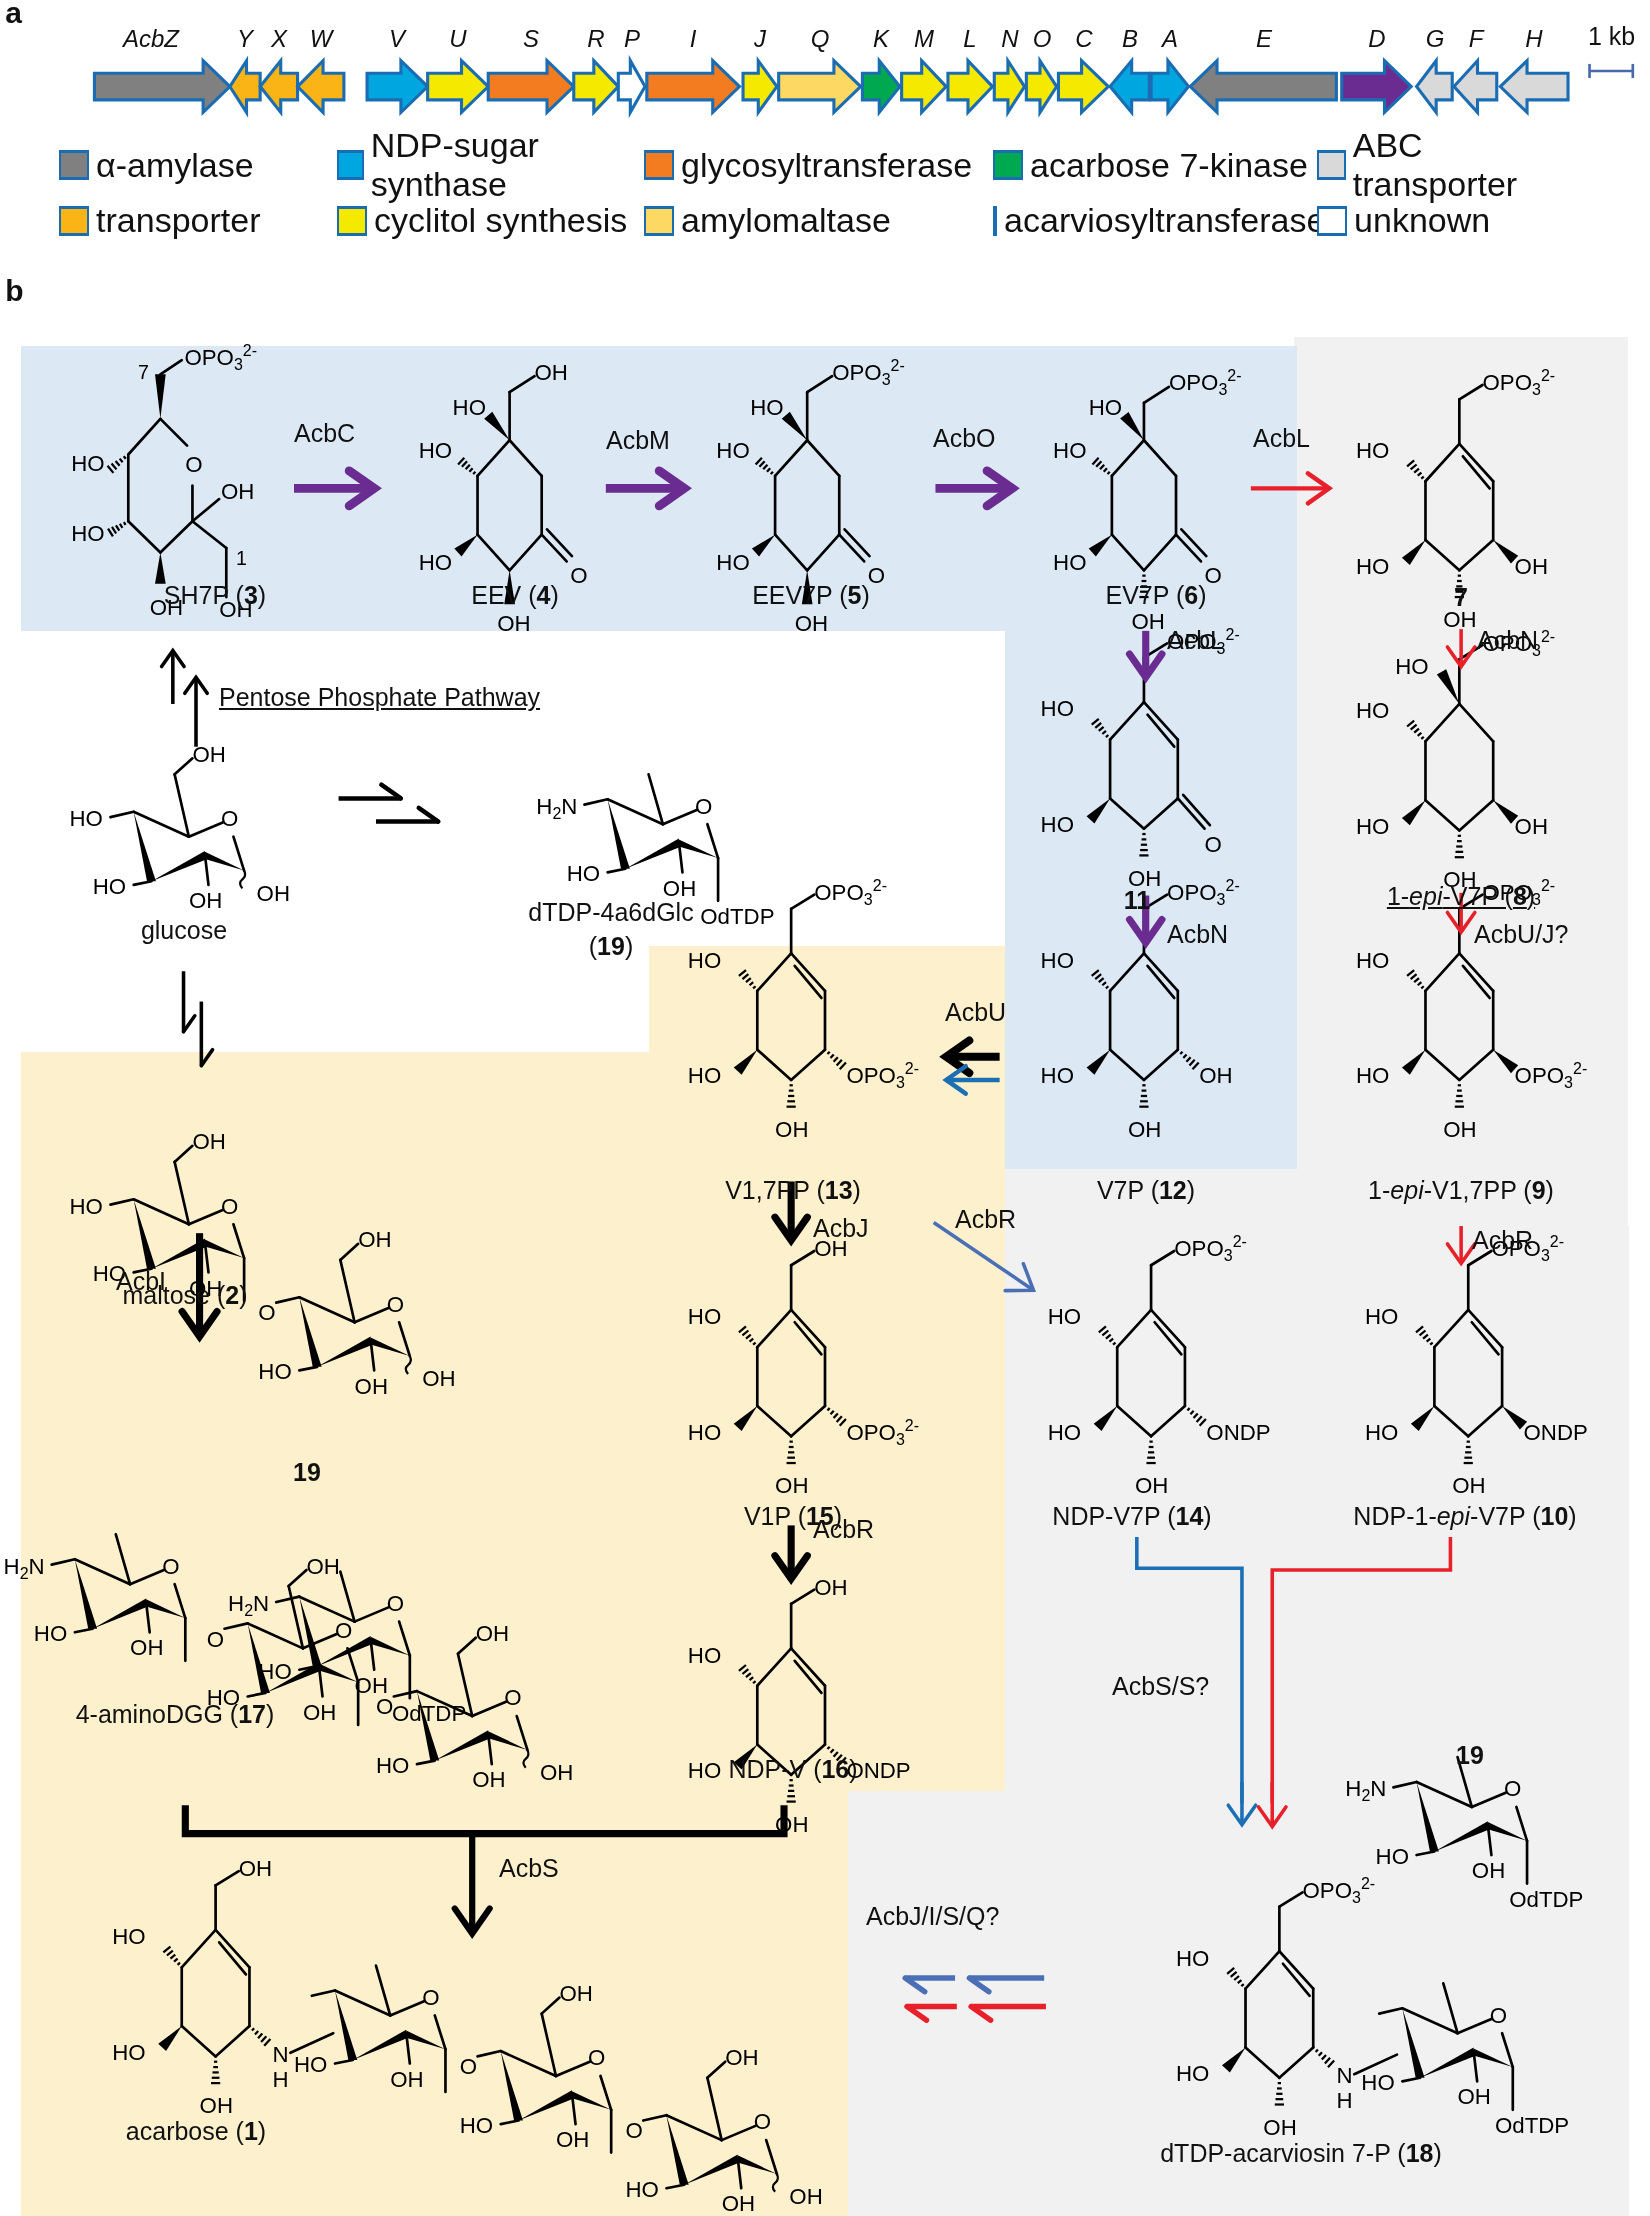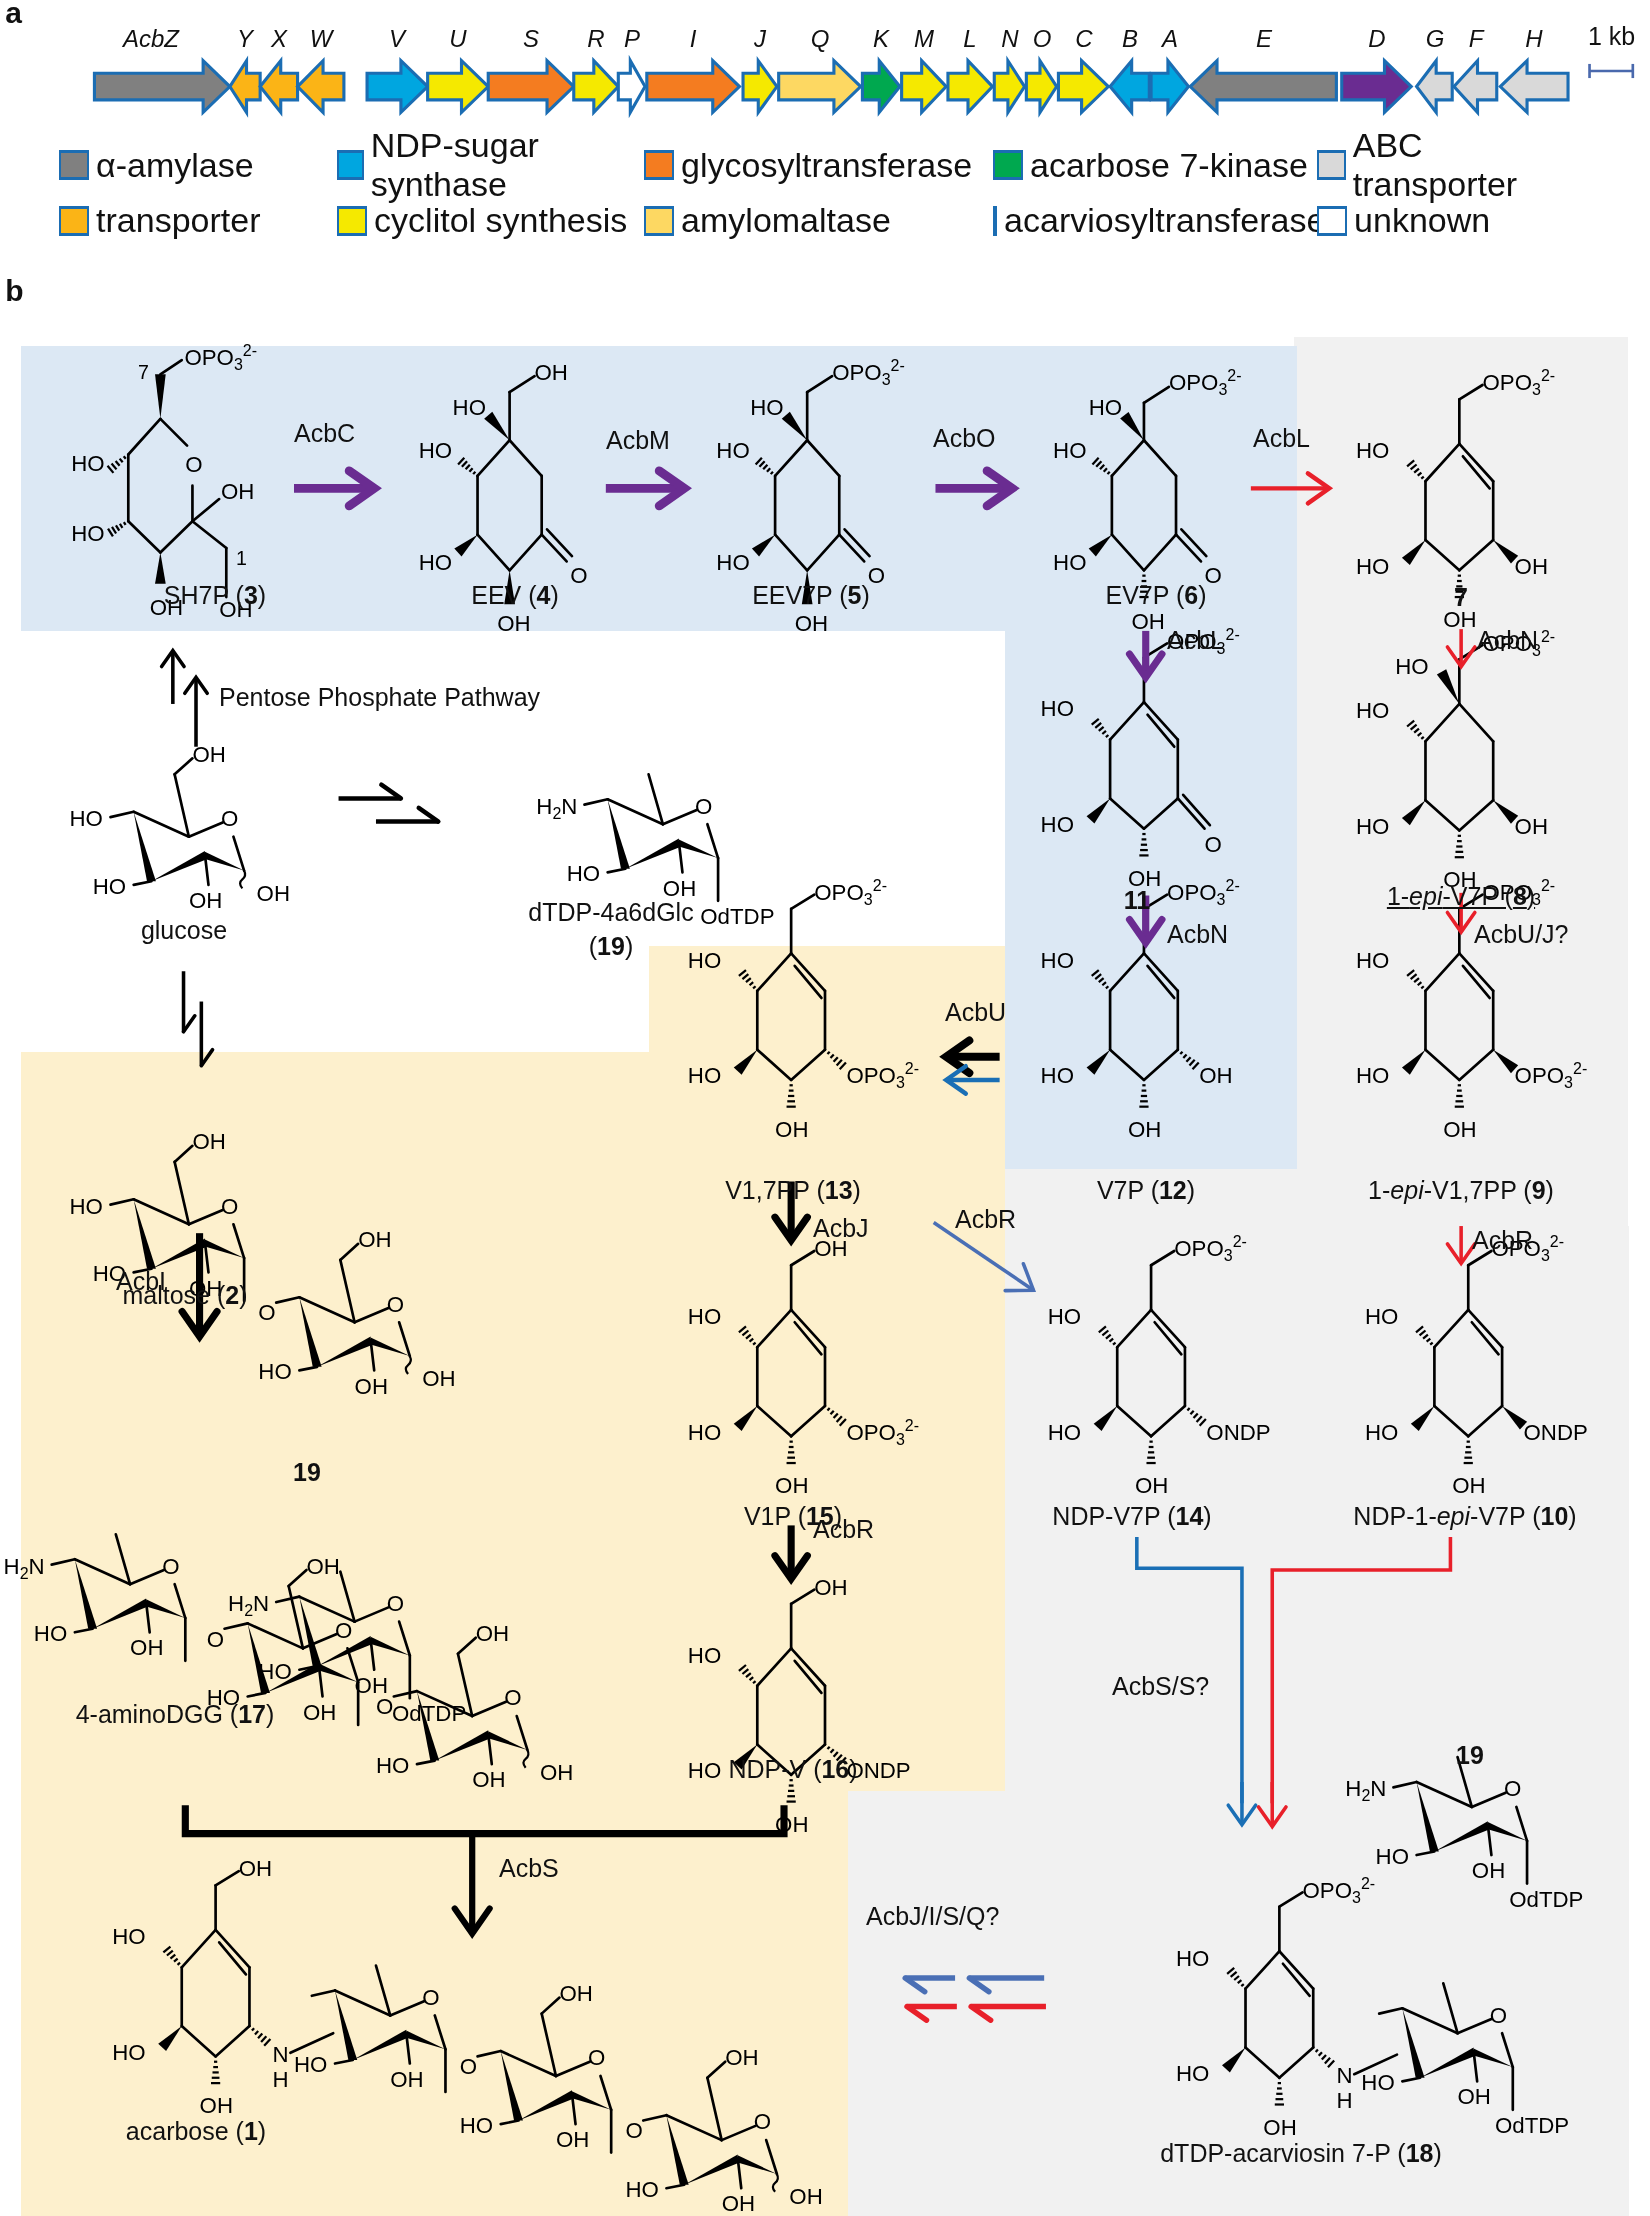--- a/index.html
+++ b/index.html
@@ -1025,15 +1025,15 @@
     <div class="enz" style="left: 1474px; top: 920px;">AcbU/J?</div>
     <div class="enz" style="left: 945px; top: 998px;">AcbU</div>
     <div class="enz" style="left: 955px; top: 1205px;">AcbR</div>
     <div class="enz" style="left: 1472px; top: 1226px;">AcbR</div>
     <div class="enz" style="left: 813px; top: 1214px;">AcbJ</div>
     <div class="enz" style="left: 813px; top: 1515px;">AcbR</div>
     <div class="enz" style="left: 116px; top: 1267px;">AcbI</div>
     <div class="enz" style="left: 1112px; top: 1672px;">AcbS/S?</div>
     <div class="enz" style="left: 499px; top: 1854px;">AcbS</div>
     <div class="enz" style="left: 866px; top: 1902px;">AcbJ/I/S/Q?</div>
-    <div class="enz" style="left: 219px; top: 683px;">Pentose Phosphate Pathway</div>
+    <div class="enz" style="left: 219px; top: 683px; text-decoration: underline;">Pentose Phosphate Pathway</div>
   </div>
 
 
 </body></html>

